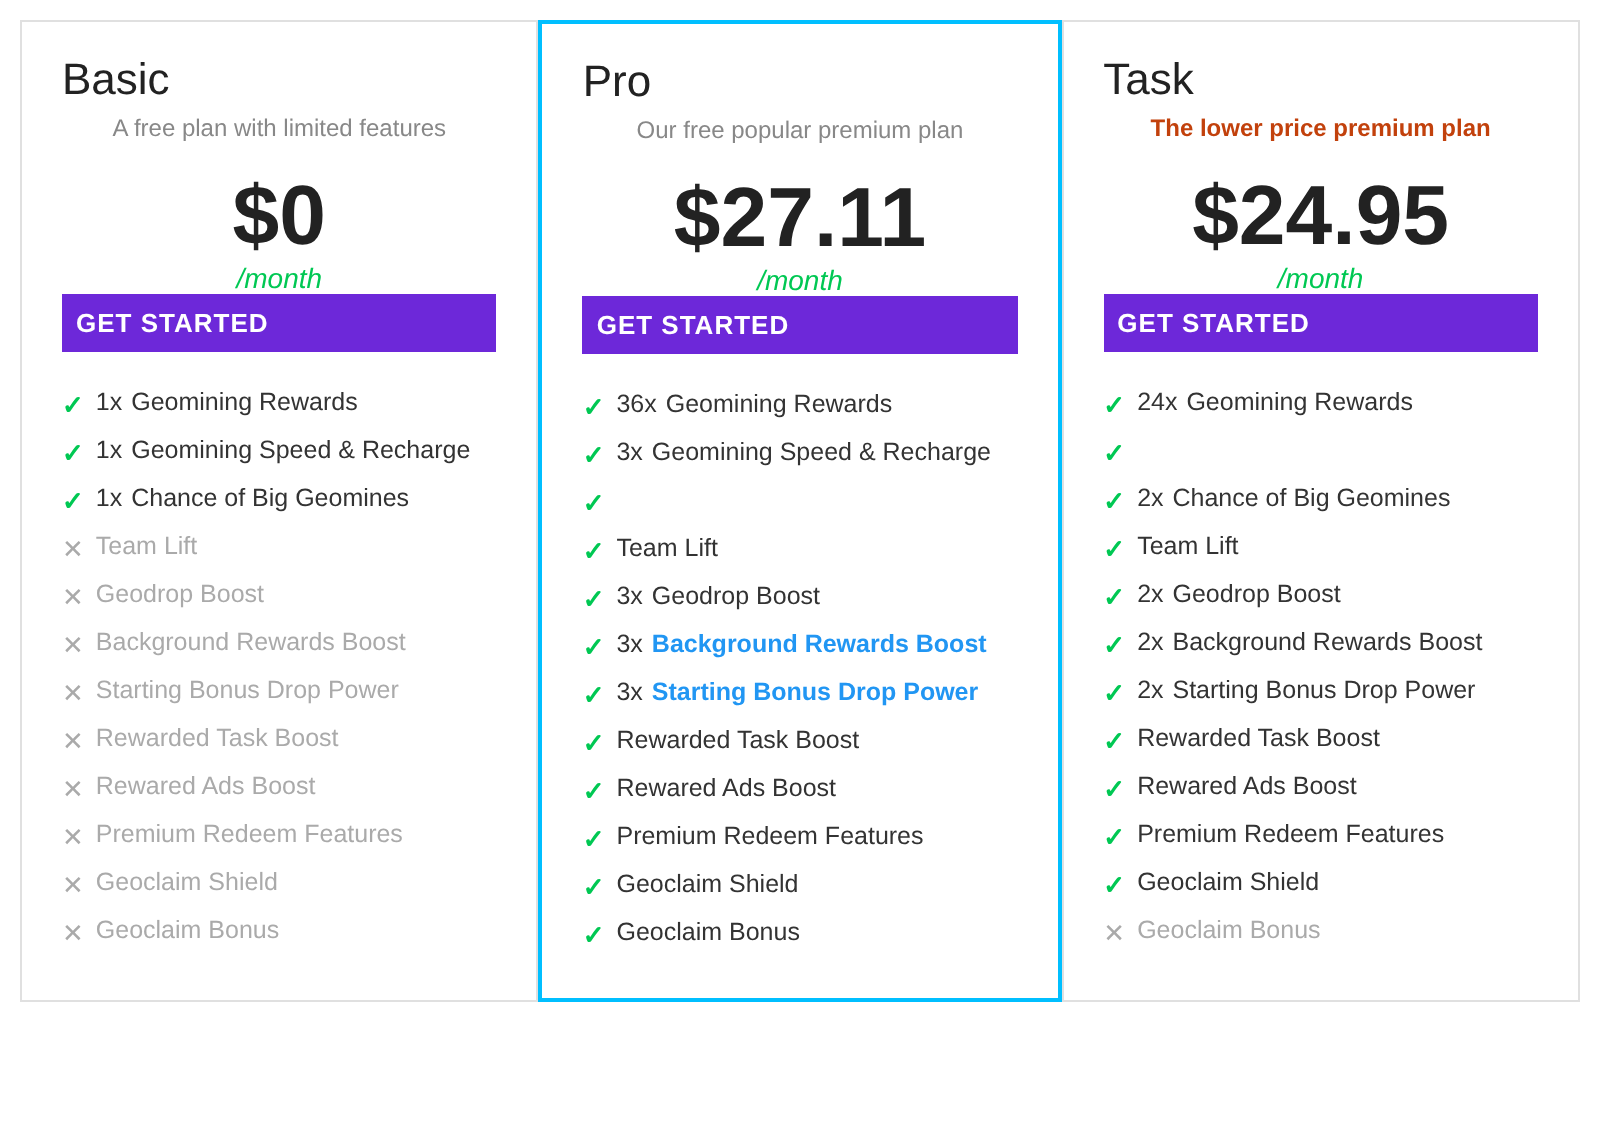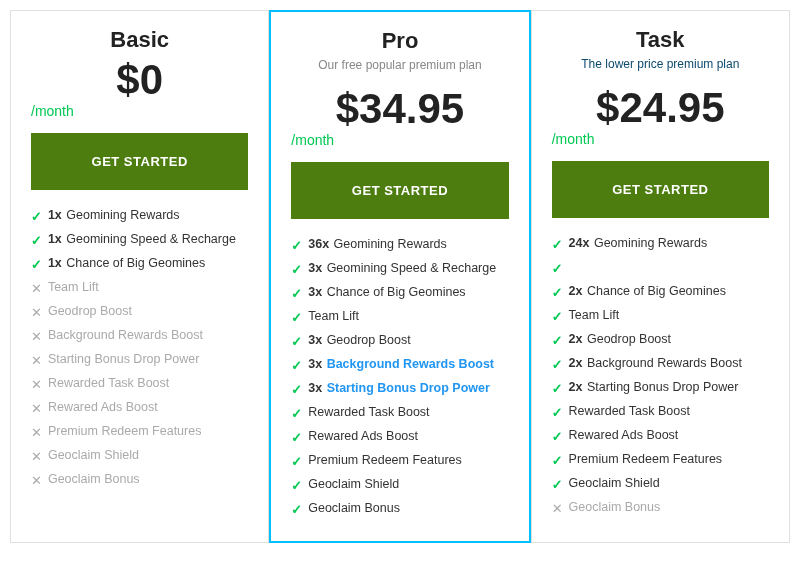--- a/index.html
+++ b/index.html
@@ -22,59 +22,60 @@
       padding: 16px 20px;
       border: 1px solid #e0e0e0;
       position: relative;
     }
     .plan-card.featured {
       border: 2.5px solid #00bfff;
       z-index: 1;
     }
     .plan-name {
       font-size: 22px;
-      font-weight: bold;
-      text-align: center;
+      font-weight: normal;
+      text-align: left;
       color: #222;
       margin-bottom: 4px;
     }
     .plan-subtitle {
       font-size: 12px;
       text-align: center;
       color: #888;
       margin-bottom: 14px;
     }
     .plan-subtitle.orange {
-      color: #0c4a6e;
+      color: #c2410c;
+      font-weight: bold;
     }
     .plan-price {
       font-size: 42px;
       font-weight: bold;
       text-align: center;
       color: #222;
       line-height: 1.1;
     }
     .plan-period {
       font-size: 14px;
       color: #00c853;
-      text-align: left;
-      margin-bottom: 14px;
+      text-align: center;
+      font-style: italic;
     }
     .get-started-btn {
       display: block;
       width: 100%;
-      padding: 21px;
-      background: #4d7c0f;
+      padding: 7px;
+      background: #6d28d9;
       color: #fff;
       font-size: 13px;
       font-weight: bold;
       letter-spacing: 0.5px;
       border: none;
       cursor: pointer;
-      text-align: center;
+      text-align: left;
       margin-bottom: 18px;
     }
     .features-list {
       list-style: none;
     }
     .features-list li {
       display: flex;
       align-items: flex-start;
       font-size: 12.5px;
       color: #333;
@@ -88,21 +89,21 @@
       flex-shrink: 0;
       margin-top: 1px;
     }
     .cross-icon {
       color: #aaa;
       font-size: 13px;
       flex-shrink: 0;
       margin-top: 1px;
     }
     .feature-multiplier {
-      font-weight: bold;
+      font-weight: normal;
       color: #333;
       margin-right: 1px;
     }
     .feature-text-bold {
       font-weight: bold;
       color: #2196f3;
     }
     .feature-text-normal {
       color: #333;
       text-align: center;
@@ -110,20 +111,21 @@
     .feature-text-gray {
       color: #aaa;
     }
   </style>
 </head>
 <body>
 
 <div class="pricing-container">
 <div class="plan-card">
       <div class="plan-name">Basic</div>
+      <div class="plan-subtitle">A free plan with limited features</div>
       <div class="plan-price">$0</div>
       <div class="plan-period">/month</div>
       <button class="get-started-btn">GET STARTED</button>
       <ul class="features-list">
         <li>
           <span class="check-icon">✓</span>
           <span><span class="feature-multiplier">1x  </span><span class="feature-text-normal">Geomining Rewards</span></span>
         </li>
         <li>
           <span class="check-icon">✓</span>
@@ -167,35 +169,34 @@
         </li>
         <li>
           <span class="cross-icon">✕</span>
           <span><span class="feature-text-gray">Geoclaim Bonus</span></span>
         </li>
       </ul>
     </div>
     <div class="plan-card featured">
       <div class="plan-name">Pro</div>
       <div class="plan-subtitle">Our free popular premium plan</div>
-      <div class="plan-price">$34.95</div>
+      <div class="plan-price">$27.11</div>
       <div class="plan-period">/month</div>
       <button class="get-started-btn">GET STARTED</button>
       <ul class="features-list">
         <li>
           <span class="check-icon">✓</span>
           <span><span class="feature-multiplier">36x  </span><span class="feature-text-normal">Geomining Rewards</span></span>
         </li>
         <li>
           <span class="check-icon">✓</span>
           <span><span class="feature-multiplier">3x  </span><span class="feature-text-normal">Geomining Speed &amp; Recharge</span></span>
         </li>
         <li>
           <span class="check-icon">✓</span>
-          <span><span class="feature-multiplier">3x  </span><span class="feature-text-normal">Chance of Big Geomines</span></span>
         </li>
         <li>
           <span class="check-icon">✓</span>
           <span><span class="feature-text-normal">Team Lift</span></span>
         </li>
         <li>
           <span class="check-icon">✓</span>
           <span><span class="feature-multiplier">3x  </span><span class="feature-text-normal">Geodrop Boost</span></span>
         </li>
         <li>

